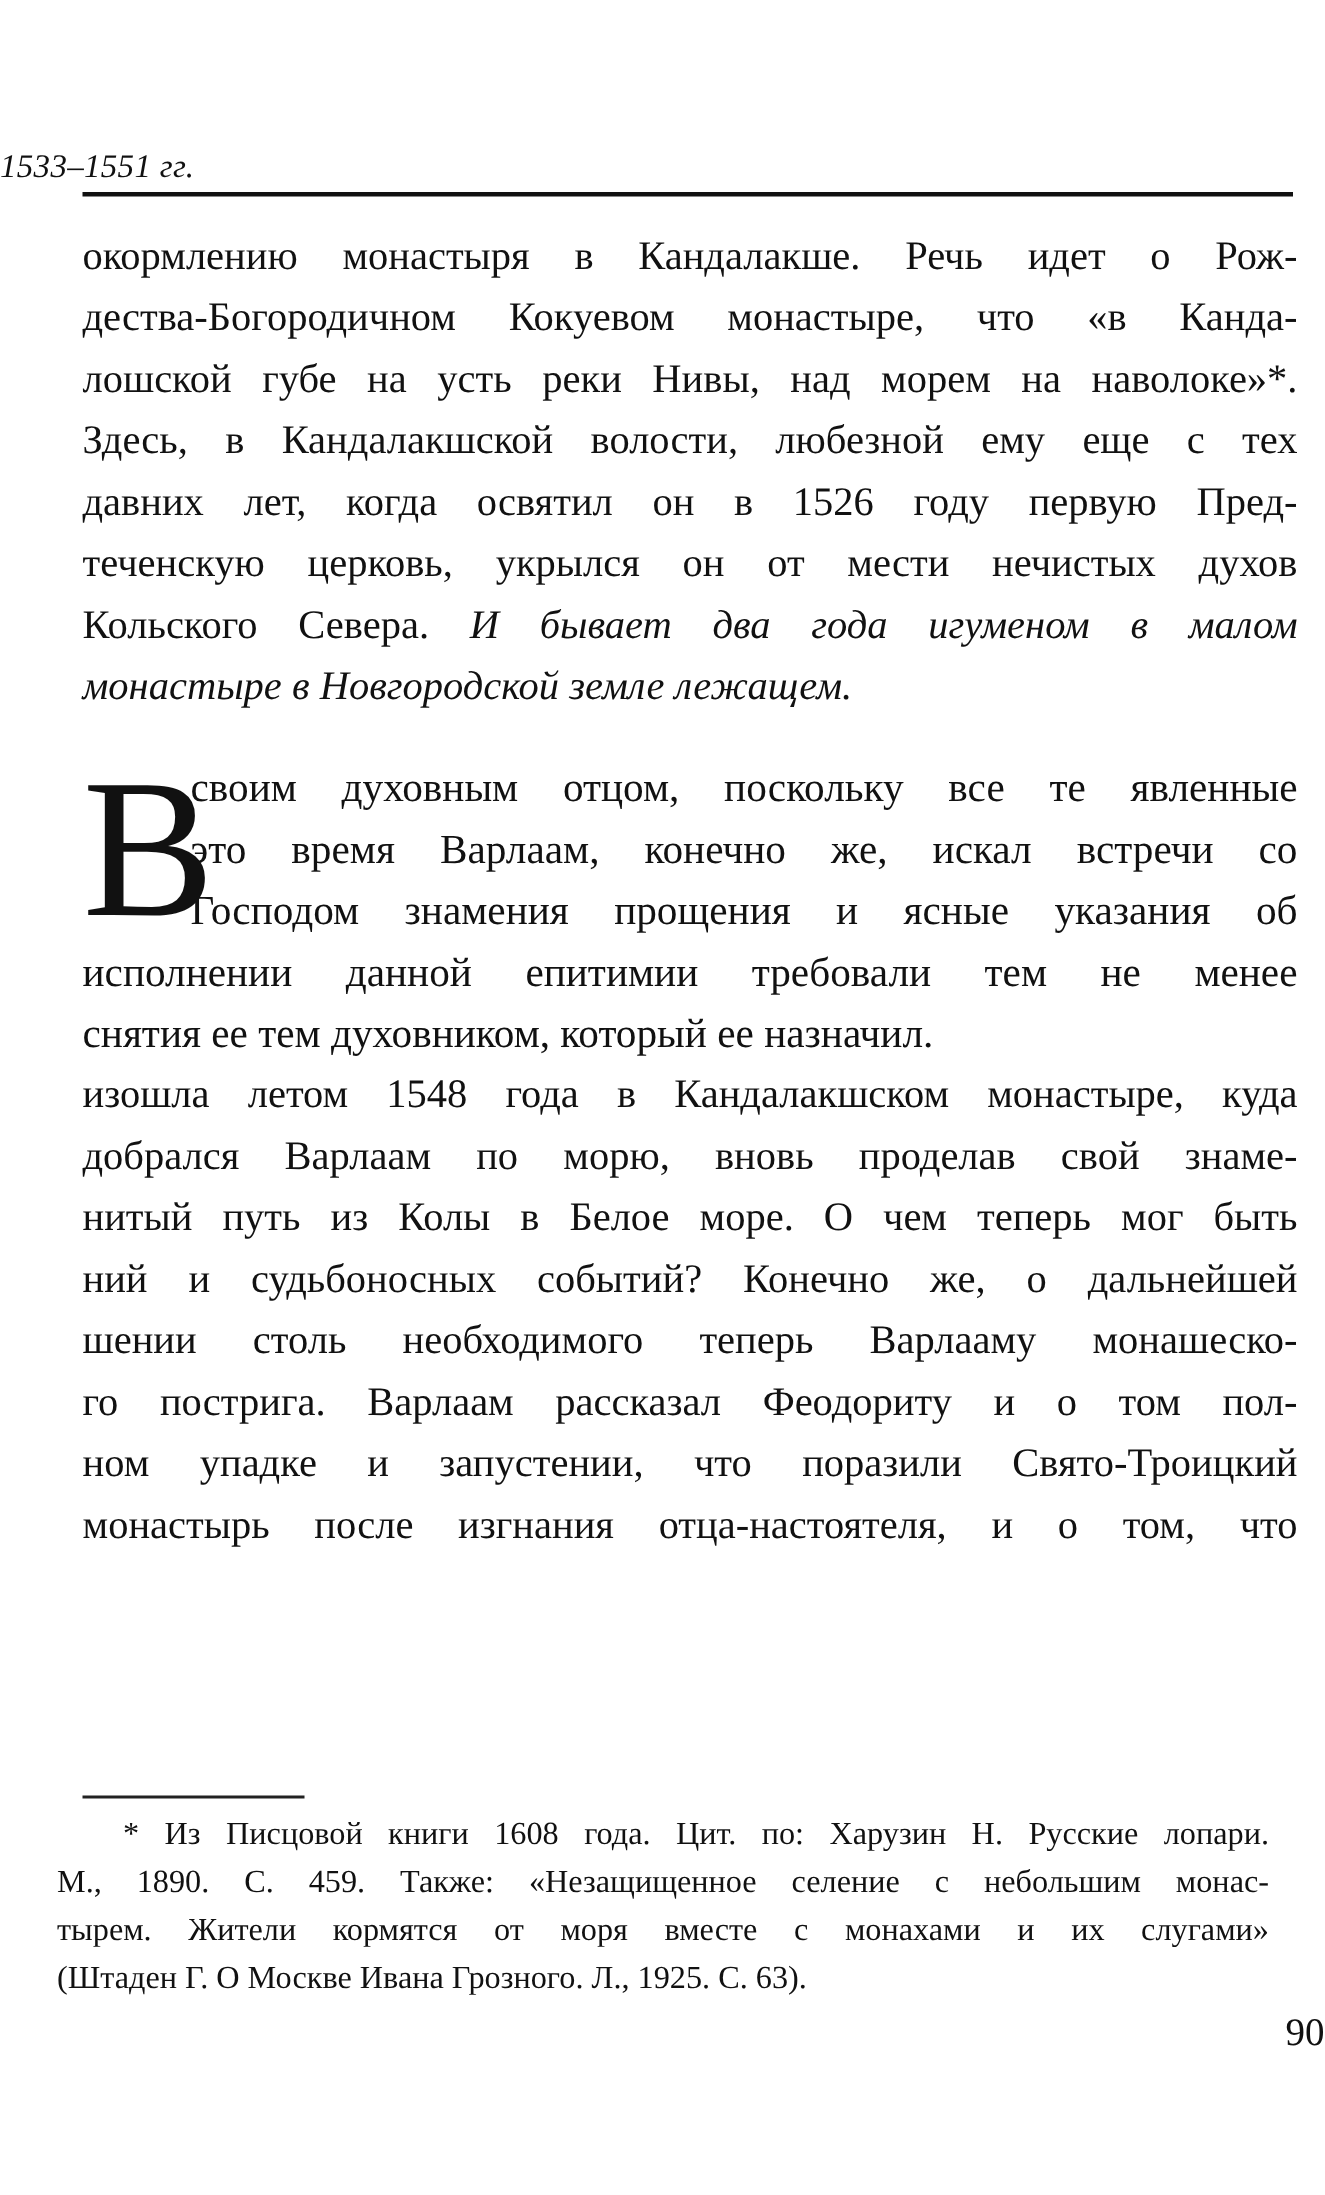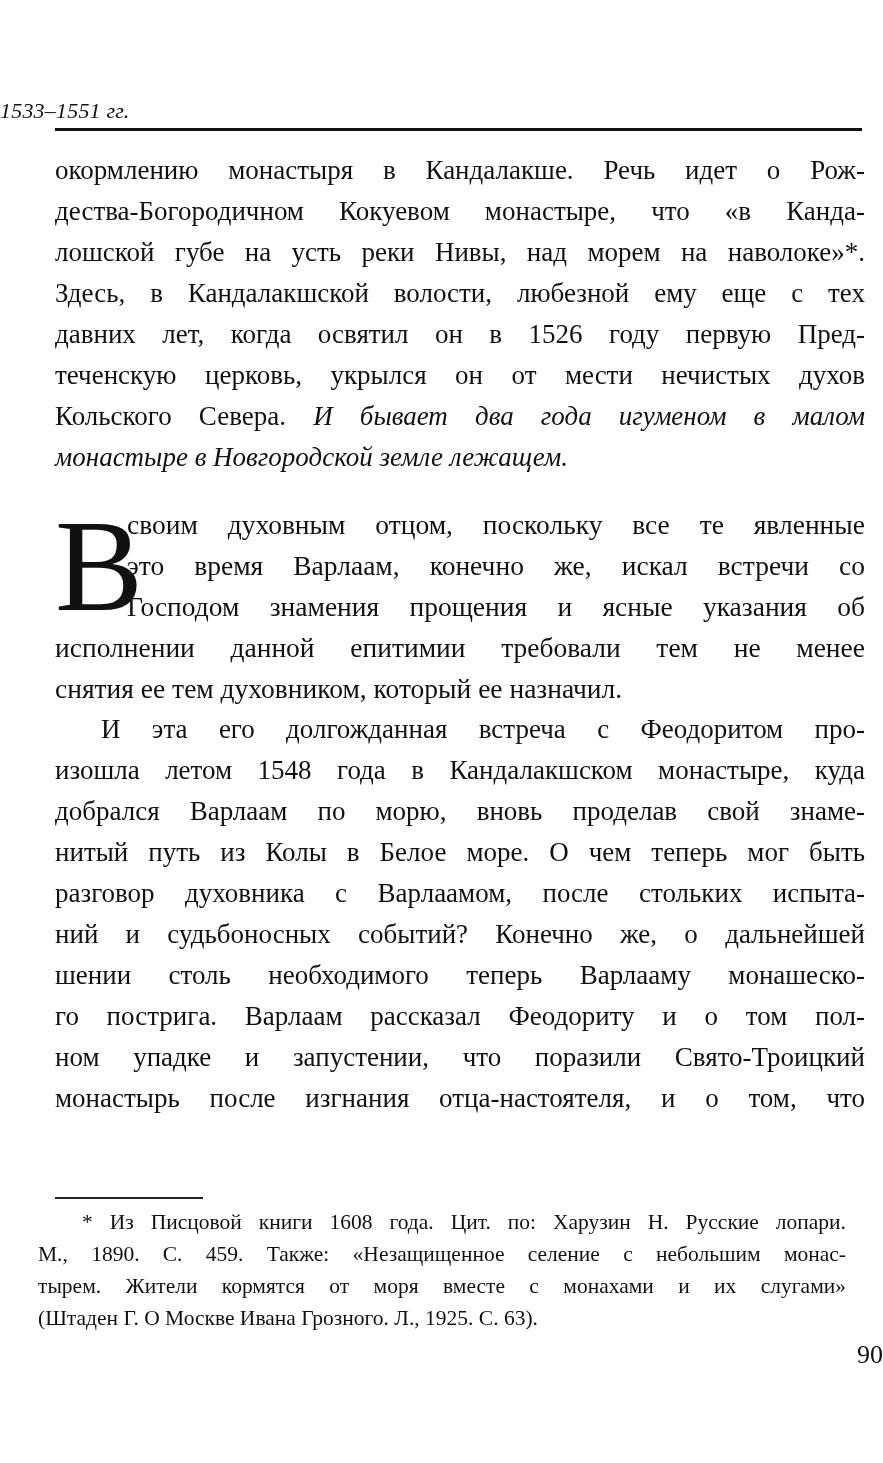--- a/index.html
+++ b/index.html
@@ -123,25 +123,23 @@
 <div class="dropcap-para">
   <span class="dropcap">В</span>
   <span class="line dropcap-line">своим духовным отцом, поскольку все те явленные</span>
   <span class="line dropcap-line">это время Варлаам, конечно же, искал встречи со</span>
   <span class="line dropcap-line">Господом знамения прощения и ясные указания об</span>
   <span class="line">исполнении данной епитимии требовали тем не менее</span>
   <span class="line last">снятия ее тем духовником, который ее назначил.</span>
 </div>
 
 <div class="body-text" style="top:709px;">
-  <span class="line indent">И эта его долгожданная встреча с Феодоритом про-</span>
   <span class="line">изошла летом 1548 года в Кандалакшском монастыре, куда</span>
   <span class="line">добрался Варлаам по морю, вновь проделав свой знаме-</span>
   <span class="line">нитый путь из Колы в Белое море. О чем теперь мог быть</span>
-  <span class="line">разговор духовника с Варлаамом, после стольких испыта-</span>
   <span class="line">ний и судьбоносных событий? Конечно же, о дальнейшей</span>
   <span class="line">шении столь необходимого теперь Варлааму монашеско-</span>
   <span class="line">го пострига. Варлаам рассказал Феодориту и о том пол-</span>
   <span class="line">ном упадке и запустении, что поразили Свято-Троицкий</span>
   <span class="line">монастырь после изгнания отца-настоятеля, и о том, что</span>
 </div>
 
 <div class="footnote-rule"></div>
 
 <div class="footnote">

